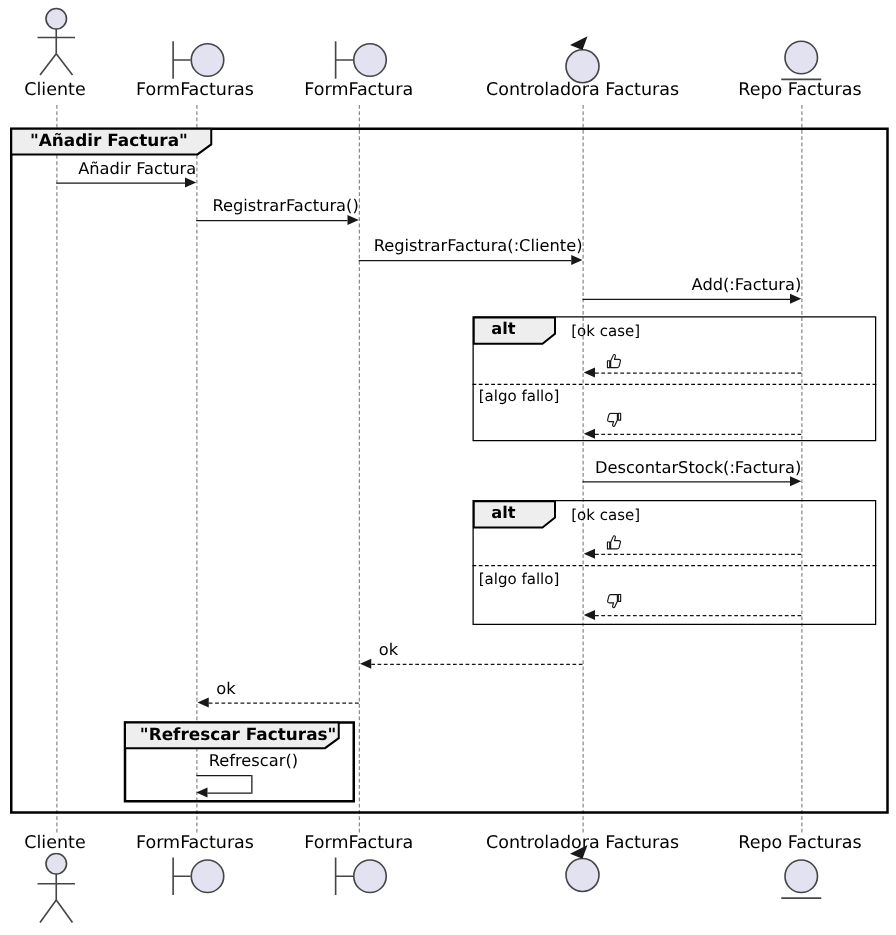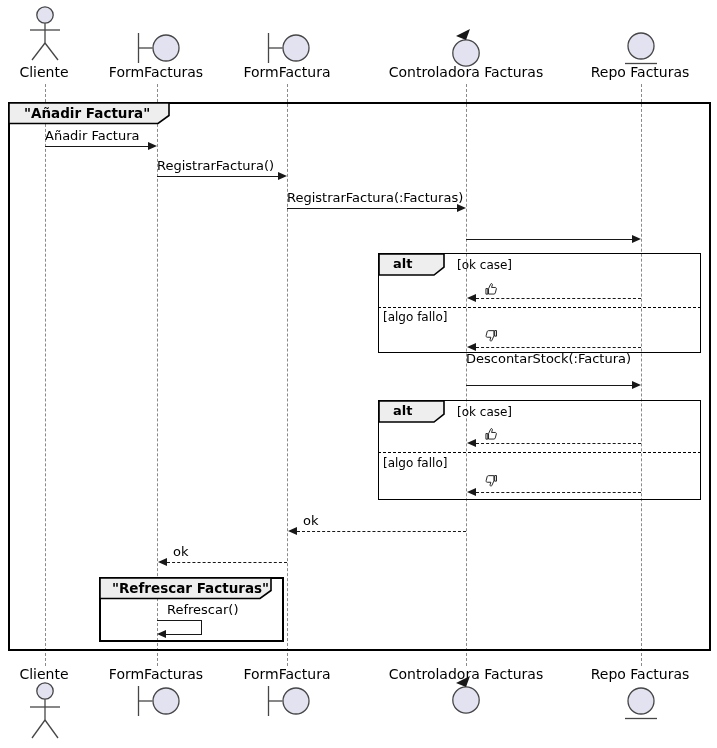--- a/index.html
+++ b/index.html
@@ -2,21 +2,21 @@
 <html><head>
 <meta charset="utf-8">
 <style>
   html,body{margin:0;padding:0;background:#fff;}
   #canvas{position:relative;width:717px;height:748px;background:#fff;overflow:hidden;
           font-family:"DejaVu Sans","Liberation Sans",sans-serif;color:#000;}
   .abs{position:absolute;}
   .lifeline{position:absolute;width:0;border-left:1px dashed #8a8a8a;}
   .plabel{position:absolute;height:18px;font-size:14px;text-align:center;white-space:nowrap;}
   .mlabel{position:absolute;font-size:13px;white-space:nowrap;text-align:center;}
-  .mlabel.ctr{text-align:left;}
+  .mlabel.ctr{text-align:right;}
   .line{position:absolute;height:0;border-top:1px solid #181818;}
   .line.ret{border-top:1px dashed #181818;}
   .vline{position:absolute;width:0;border-left:1px solid #181818;}
   .ah{position:absolute;width:0;height:0;border-top:4px solid transparent;border-bottom:4px solid transparent;}
   .ah.r{border-left:9px solid #181818;}
   .ah.l{border-right:9px solid #181818;}
   .frame{position:absolute;border:2px solid #000;background:transparent;box-sizing:border-box;}
   .altframe{position:absolute;border:1.6px solid #000;background:transparent;box-sizing:border-box;}
   .divider{position:absolute;height:0;border-top:1px dashed #000;}
   .tab-label{position:absolute;font-weight:bold;font-size:13.5px;white-space:nowrap;}
@@ -72,24 +72,25 @@
   <div class="tab-label" style="left:24px;top:104.5px;">"Añadir Factura"</div>
 
   <div class="mlabel ctr" style="left:45px;top:128px;width:112px;">Añadir Factura</div>
   <div class="line" style="left:45px;top:145.5px;width:103px;"></div>
   <div class="ah r" style="left:148px;top:142px;"></div>
 
   <div class="mlabel ctr" style="left:157px;top:158px;width:130px;">RegistrarFactura()</div>
   <div class="line" style="left:157px;top:175.5px;width:121px;"></div>
   <div class="ah r" style="left:278px;top:172px;"></div>
 
-  <div class="mlabel ctr" style="left:287px;top:190px;width:179px;">RegistrarFactura(:Facturas)</div>
+  <div class="mlabel ctr" style="left:287px;top:190px;width:179px;">RegistrarFactura(:Cliente)</div>
   <div class="line" style="left:287px;top:207.5px;width:170px;"></div>
   <div class="ah r" style="left:457px;top:204px;"></div>
 
+  <div class="mlabel ctr" style="left:466px;top:221px;width:175px;">Add(:Factura)</div>
   <div class="line" style="left:466px;top:238.5px;width:166px;"></div>
   <div class="ah r" style="left:632px;top:235px;"></div>
 
   <div class="altframe" style="left:378px;top:253px;width:323px;height:100px;"></div>
   <svg class="abs" style="left:378px;top:253px;" width="72" height="24" viewBox="0 0 72 24">
     <polygon points="1,1 66,1 66,14 56,22 1,22" fill="#EEEEEE" stroke="#000" stroke-width="1.6"></polygon>
   </svg>
   <div class="tab-label" style="left:393px;top:256px;font-size:13px;">alt</div>
   <div class="guard" style="left:457px;top:258px;">[ok case]</div>
   <svg class="abs" style="left:485px;top:283px;" width="13" height="13" viewBox="0 0 14 14">
@@ -100,21 +101,21 @@
   <div class="divider" style="left:378px;top:306.5px;width:323px;"></div>
   <div class="guard" style="left:383px;top:310px;">[algo fallo]</div>
   <svg class="abs" style="left:485px;top:330px;" width="13" height="13" viewBox="0 0 14 14">
     <g transform="rotate(180 6.7 6.3)">
       <path d="M1 6 h2 v6 h-2 z M3.8 6.2 L6 1.4 C6.3 0.6 7.1 0.4 7.6 0.9 C7.9 1.2 8 1.7 7.9 2.1 L7.1 4.8 L11 4.8 C11.8 4.8 12.4 5.6 12.2 6.4 L11.1 10.7 C10.9 11.4 10.4 11.9 9.6 11.9 L3.8 11.9 Z" fill="none" stroke="#181818" stroke-width="1" stroke-linejoin="round"></path>
     </g>
   </svg>
   <div class="line ret" style="left:476px;top:346.5px;width:165px;"></div>
   <div class="ah l" style="left:467px;top:343px;"></div>
 
-  <div class="mlabel ctr" style="left:466px;top:351px;width:175px;">DescontarStock(:Factura)</div>
+  <div class="mlabel ctr" style="left:466px;top:367px;width:175px;">DescontarStock(:Factura)</div>
   <div class="line" style="left:466px;top:384.5px;width:166px;"></div>
   <div class="ah r" style="left:632px;top:381px;"></div>
 
   <div class="altframe" style="left:378px;top:400px;width:323px;height:100px;"></div>
   <svg class="abs" style="left:378px;top:400px;" width="72" height="24" viewBox="0 0 72 24">
     <polygon points="1,1 66,1 66,14 56,22 1,22" fill="#EEEEEE" stroke="#000" stroke-width="1.6"></polygon>
   </svg>
   <div class="tab-label" style="left:393px;top:403px;font-size:13px;">alt</div>
   <div class="guard" style="left:457px;top:405px;">[ok case]</div>
   <svg class="abs" style="left:485px;top:428px;" width="13" height="13" viewBox="0 0 14 14">

